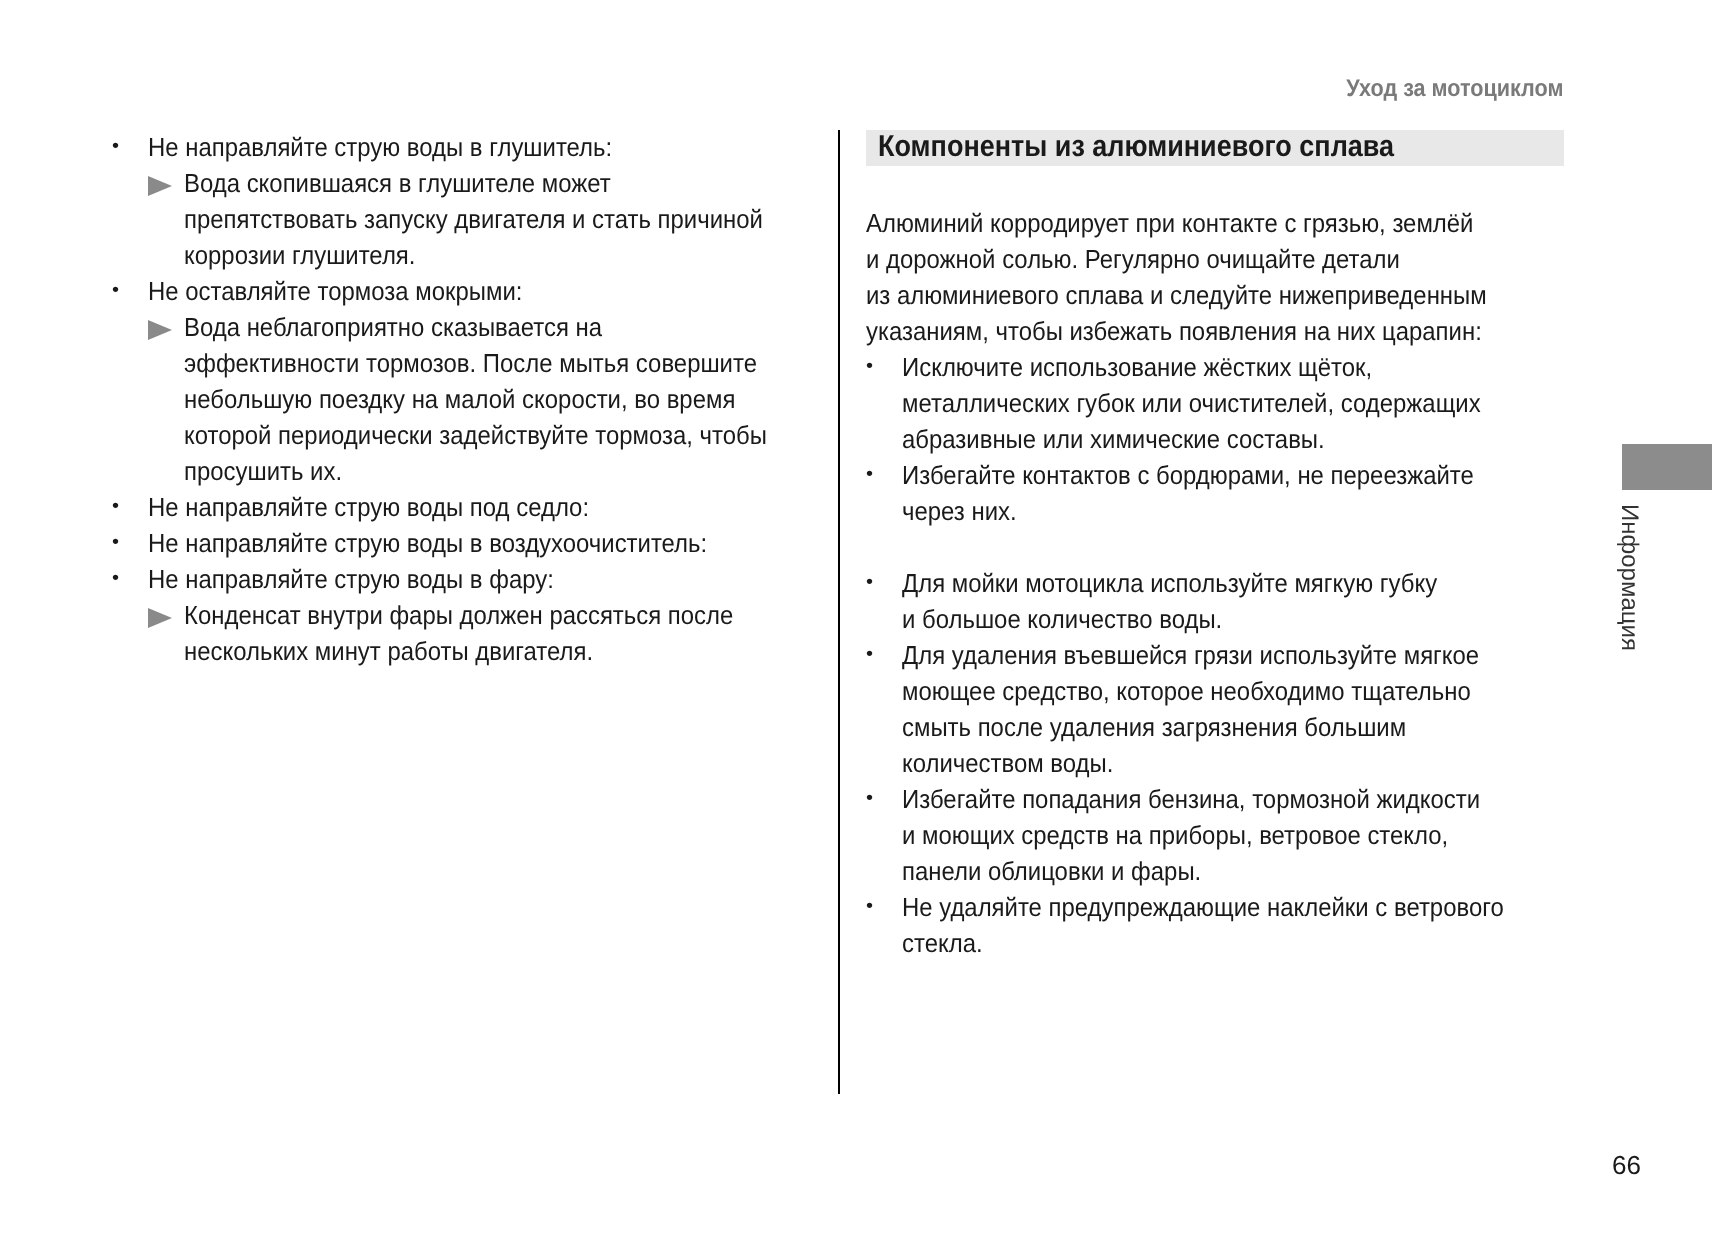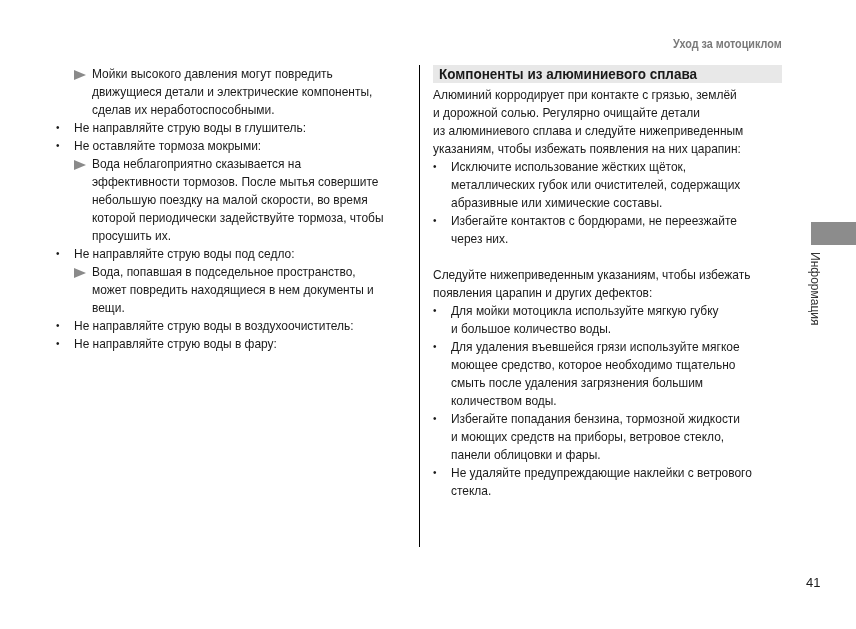--- a/index.html
+++ b/index.html
@@ -18,84 +18,83 @@
     .bullet-item { position: relative; padding-left: 18px; }
     .bullet-item .dot { position: absolute; left: 0; top: 0; width: 18px; font-size: 10px; }
     .sub-item { position: relative; padding-left: 36px; }
     .sub-item .tri {
       position: absolute; left: 18px; top: 5px; width: 0; height: 0;
       border-top: 5px solid transparent; border-bottom: 5px solid transparent; border-left: 12px solid #8a8a8a;
     }
     .txt { display: block; transform: scaleX(0.92); transform-origin: left center; white-space: nowrap; }
     .heading {
       background: #e8e8e8; font-weight: bold; font-size: 15px; line-height: 18px; padding-left: 6px;
-      margin-bottom: 3px; height: 18px; width: 343px;
+      margin-bottom: 20px; height: 18px; width: 343px;
     }
     .heading .txt { transform: scaleX(0.9); }
     .para { margin-bottom: 0; }
     .r-bullet { position: relative; padding-left: 18px; }
     .r-bullet .dot { position: absolute; left: 0; top: 0; font-size: 10px; }
     .gap { height: 18px; }
     .tab-block { position: absolute; left: 811px; top: 222px; width: 45px; height: 23px; background: #8c8c8c; }
     .tab-label {
       position: absolute; left: 808px; top: 252px; width: 30px; height: 80px; font-size: 12px; color: #333;
     }
     .tab-label span { display: block; writing-mode: vertical-rl; white-space: nowrap; }
     .page-number { position: absolute; left: 806px; top: 575px; font-size: 13px; color: #1a1a1a; }
   </style>
 </head>
 <body>
 
 <div class="page-header">Уход за мотоциклом</div>
 
 <div class="col col-left">
-  <div class="sub-item">
-    <span class="tri"></span>
-    <span class="txt">Мойки высокого давления могут повредить</span>
-    <span class="txt">движущиеся детали и электрические компоненты,</span>
-    <span class="txt">сделав их неработоспособными.</span>
-  </div>
 
   <div class="bullet-item">
     <span class="dot">•</span>
     <span class="txt">Не направляйте струю воды в глушитель:</span>
+  </div>
+  <div class="sub-item">
+    <span class="tri"></span>
+    <span class="txt">Вода скопившаяся в глушителе может</span>
+    <span class="txt">препятствовать запуску двигателя и стать причиной</span>
+    <span class="txt">коррозии глушителя.</span>
   </div>
 
   <div class="bullet-item">
     <span class="dot">•</span>
     <span class="txt">Не оставляйте тормоза мокрыми:</span>
   </div>
   <div class="sub-item">
     <span class="tri"></span>
     <span class="txt">Вода неблагоприятно сказывается на</span>
     <span class="txt">эффективности тормозов. После мытья совершите</span>
     <span class="txt">небольшую поездку на малой скорости, во время</span>
     <span class="txt">которой периодически задействуйте тормоза, чтобы</span>
     <span class="txt">просушить их.</span>
   </div>
 
   <div class="bullet-item">
     <span class="dot">•</span>
     <span class="txt">Не направляйте струю воды под седло:</span>
   </div>
-  <div class="sub-item">
-    <span class="tri"></span>
-    <span class="txt">Вода, попавшая в подседельное пространство,</span>
-    <span class="txt">может повредить находящиеся в нем документы и</span>
-    <span class="txt">вещи.</span>
-  </div>
 
   <div class="bullet-item">
     <span class="dot">•</span>
     <span class="txt">Не направляйте струю воды в воздухоочиститель:</span>
   </div>
 
   <div class="bullet-item">
     <span class="dot">•</span>
     <span class="txt">Не направляйте струю воды в фару:</span>
+  </div>
+  <div class="sub-item">
+    <span class="tri"></span>
+    <span class="txt">Конденсат внутри фары должен рассяться после</span>
+    <span class="txt">нескольких минут работы двигателя.</span>
   </div>
 </div>
 
 <div class="divider"></div>
 
 <div class="col col-right">
   <div class="heading">
     <span class="txt">Компоненты из алюминиевого сплава</span>
   </div>
   <div class="para">
@@ -111,24 +110,20 @@
     <span class="txt">абразивные или химические составы.</span>
   </div>
   <div class="r-bullet">
     <span class="dot">•</span>
     <span class="txt">Избегайте контактов с бордюрами, не переезжайте</span>
     <span class="txt">через них.</span>
   </div>
 
   <div class="gap"></div>
 
-  <div class="para">
-    <span class="txt">Следуйте нижеприведенным указаниям, чтобы избежать</span>
-    <span class="txt">появления царапин и других дефектов:</span>
-  </div>
   <div class="r-bullet">
     <span class="dot">•</span>
     <span class="txt">Для мойки мотоцикла используйте мягкую губку</span>
     <span class="txt">и большое количество воды.</span>
   </div>
   <div class="r-bullet">
     <span class="dot">•</span>
     <span class="txt">Для удаления въевшейся грязи используйте мягкое</span>
     <span class="txt">моющее средство, которое необходимо тщательно</span>
     <span class="txt">смыть после удаления загрязнения большим</span>
@@ -145,13 +140,13 @@
     <span class="txt">Не удаляйте предупреждающие наклейки с ветрового</span>
     <span class="txt">стекла.</span>
   </div>
 </div>
 
 <div class="tab-block"></div>
 <div class="tab-label">
   <span>Информация</span>
 </div>
 
-<div class="page-number">41</div>
+<div class="page-number">66</div>
 
 </body></html>

